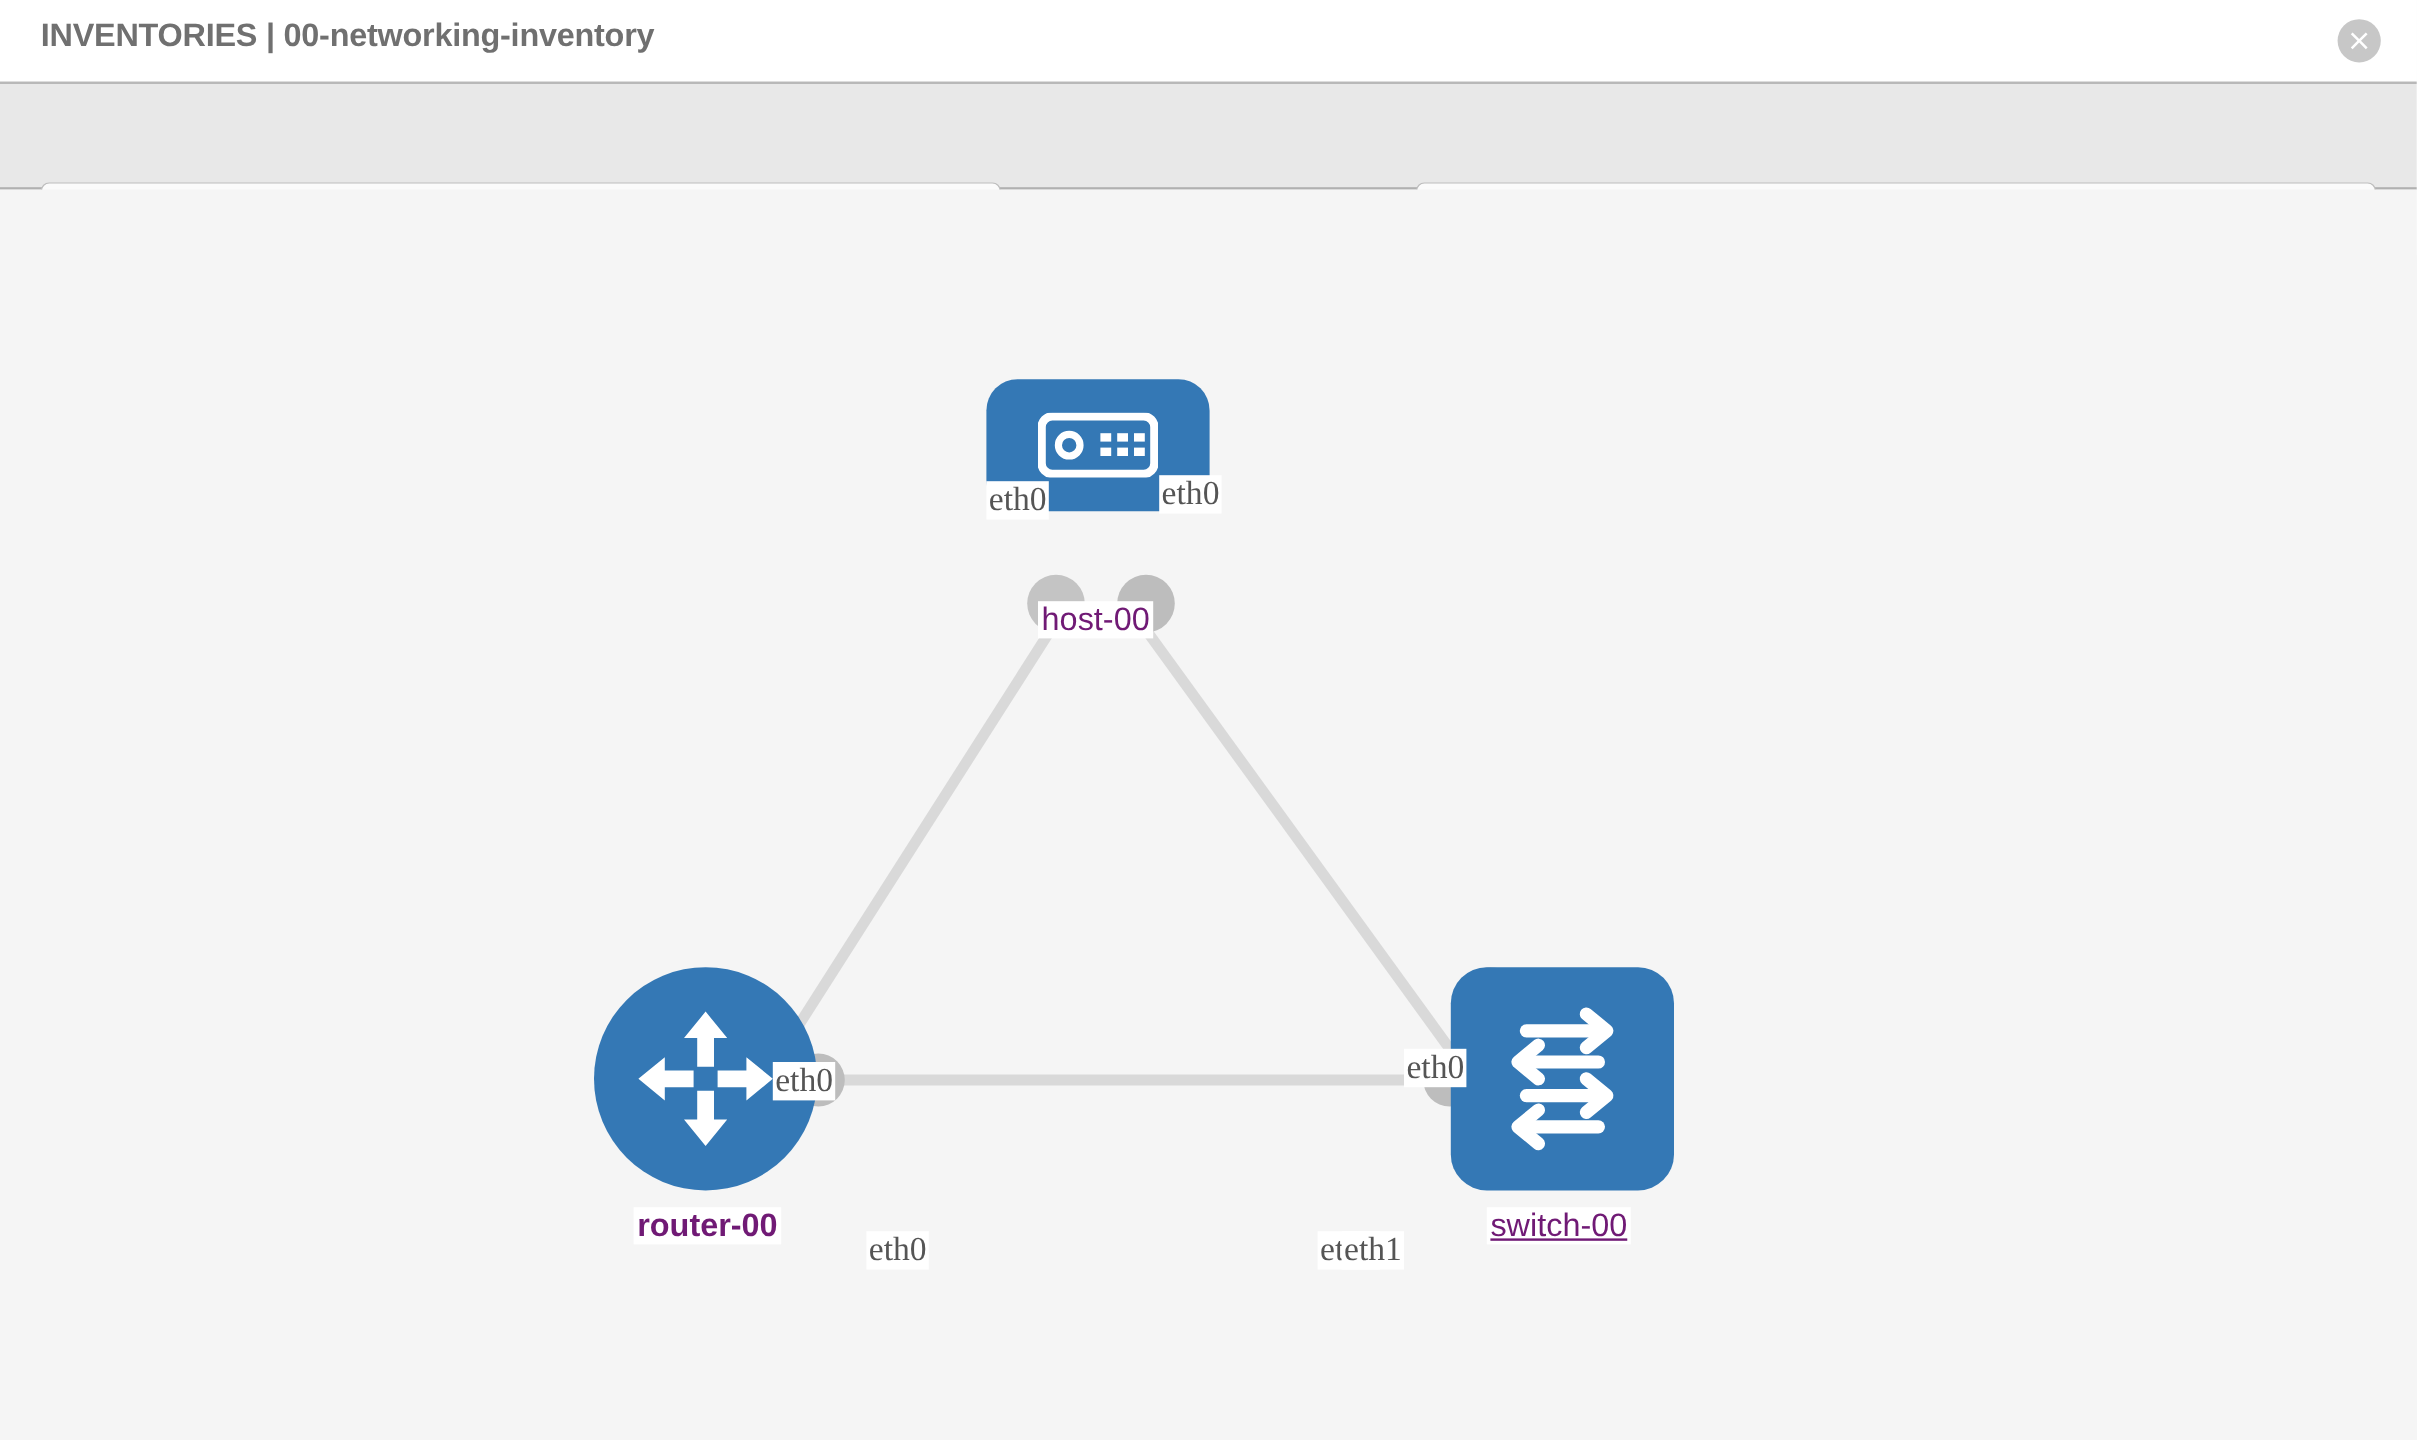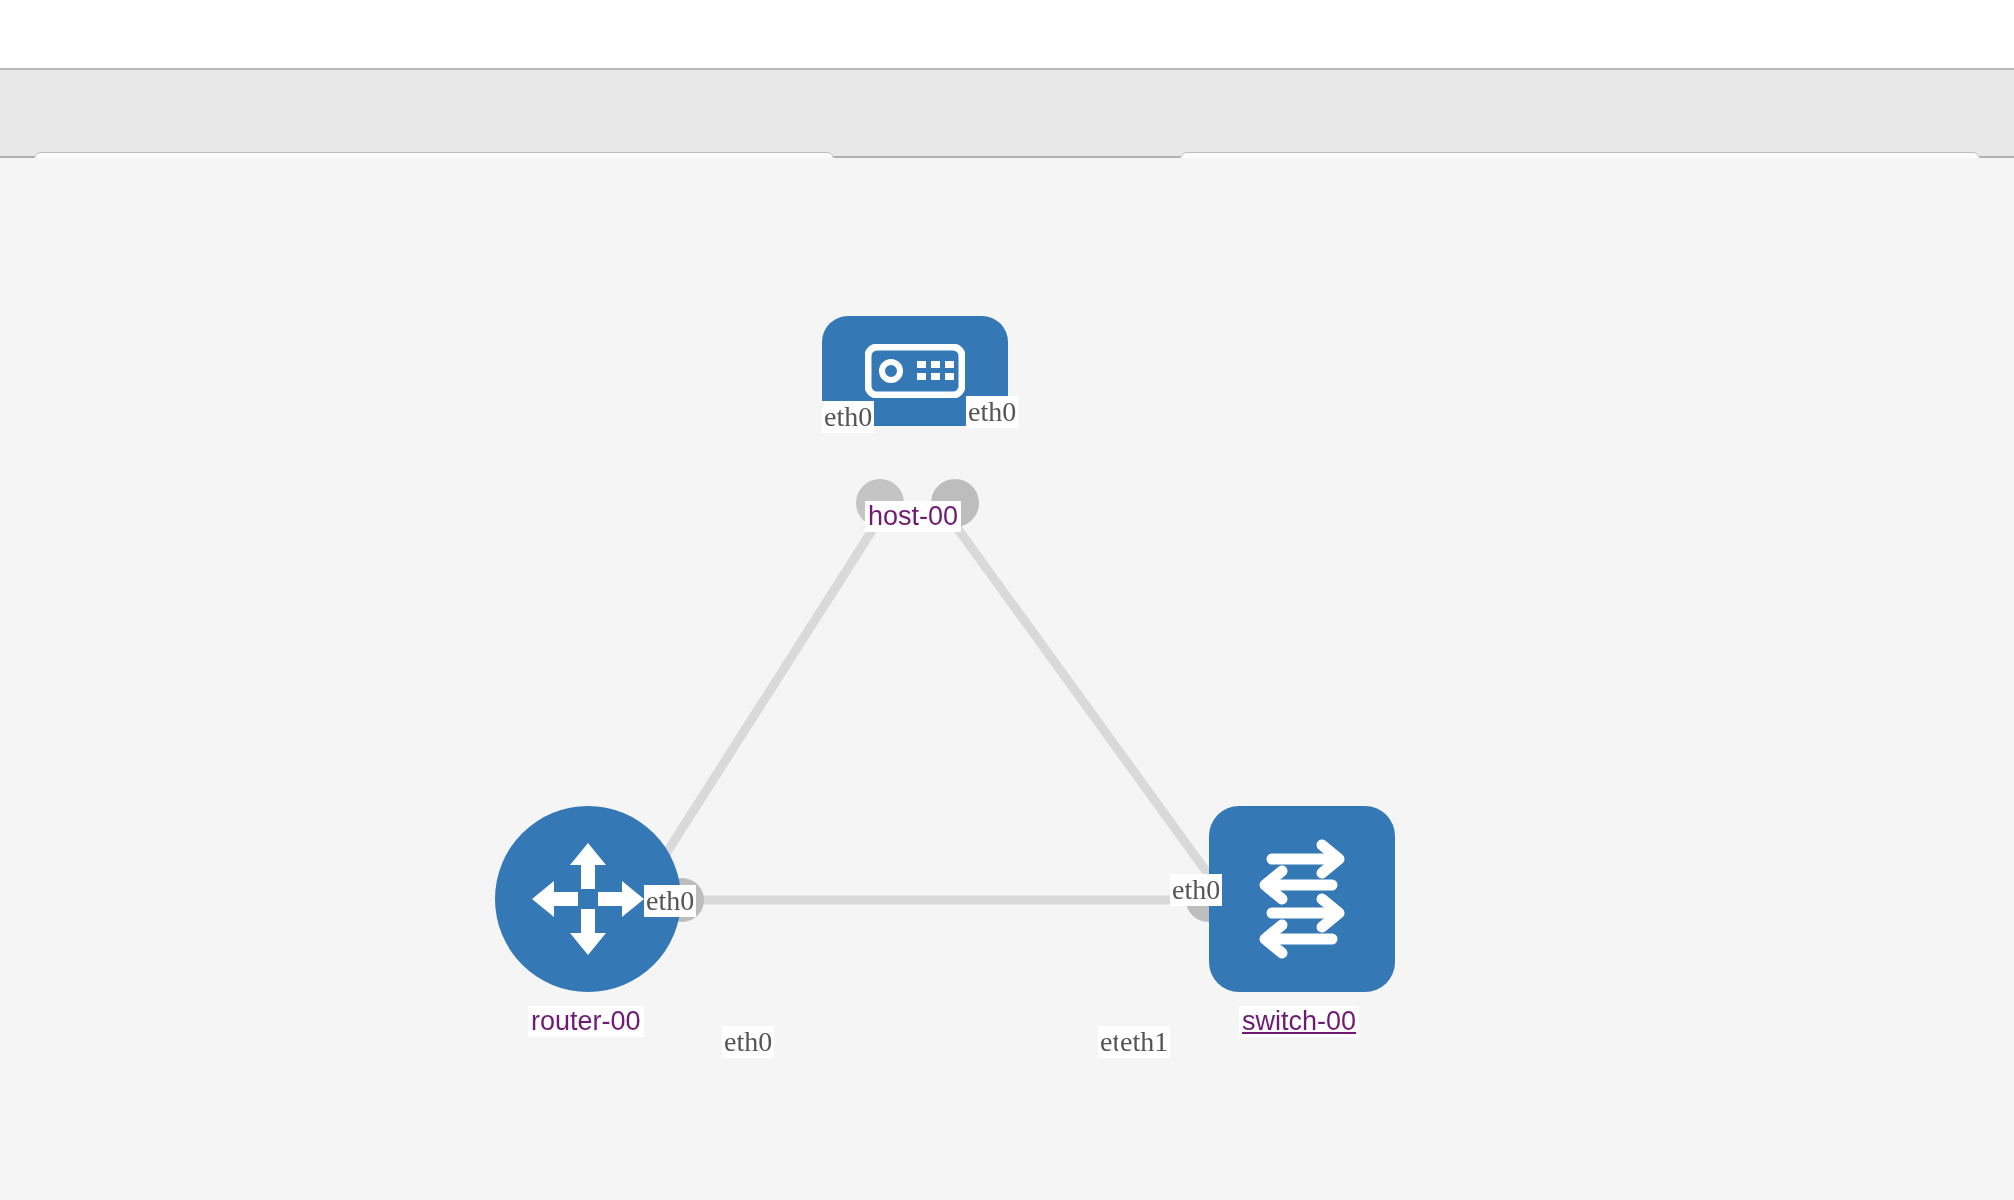--- a/index.html
+++ b/index.html
@@ -82,39 +82,47 @@
   }
 
   
   #node-host   { left: 822px; top: 158px; }
   #node-host .shape { width: 186px; height: 110px; border-radius: 26px; }
   #node-host .node-label { left: 43px; top: 185px; }
 
   
   #node-router { left: 495px; top: 648px; }
   #node-router .shape { width: 186px; height: 186px; border-radius: 50%; }
-  #node-router .node-label { left: 33px; top: 200px; }
+  #node-router .node-label { left: 33px; top: 200px; font-weight: bold; }
 
   
   #node-switch { left: 1209px; top: 648px; }
   #node-switch .shape { width: 186px; height: 186px; border-radius: 30px; }
   #node-switch .node-label { left: 30px; top: 200px; text-decoration: underline; }
 
   
   .if-label {
     position: absolute; white-space: nowrap;
     font-size: 28px; color: #555555;
     background: #ffffff; padding: 0 2px; cursor: pointer; font-family: Liberation Serif, serif;
   }
 </style>
 </head>
 <body>
 
 <div id="app">
 
+  <div class="header">
+    <div class="header-title">INVENTORIES | 00-networking-inventory</div>
+    <div class="close-btn">
+      <svg width="36" height="36" viewBox="0 0 36 36" aria-hidden="true">
+        <path d="M12.5 11 L18 16.5 L23.5 11 L25 12.5 L19.5 18 L25 23.5 L23.5 25 L18 19.5 L12.5 25 L11 23.5 L16.5 18 L11 12.5 Z" fill="#ffffff"></path>
+      </svg>
+    </div>
+  </div>
 
   <div class="toolbar">
 
     <div class="dropdown" id="actions-dropdown">
       <span class="dd-label">ACTIONS</span>
       <span class="caret"></span>
     </div>
 
     <div class="tool-icon" id="wrench-btn">
       <svg width="42" height="42" viewBox="0 0 42 42" aria-hidden="true">

